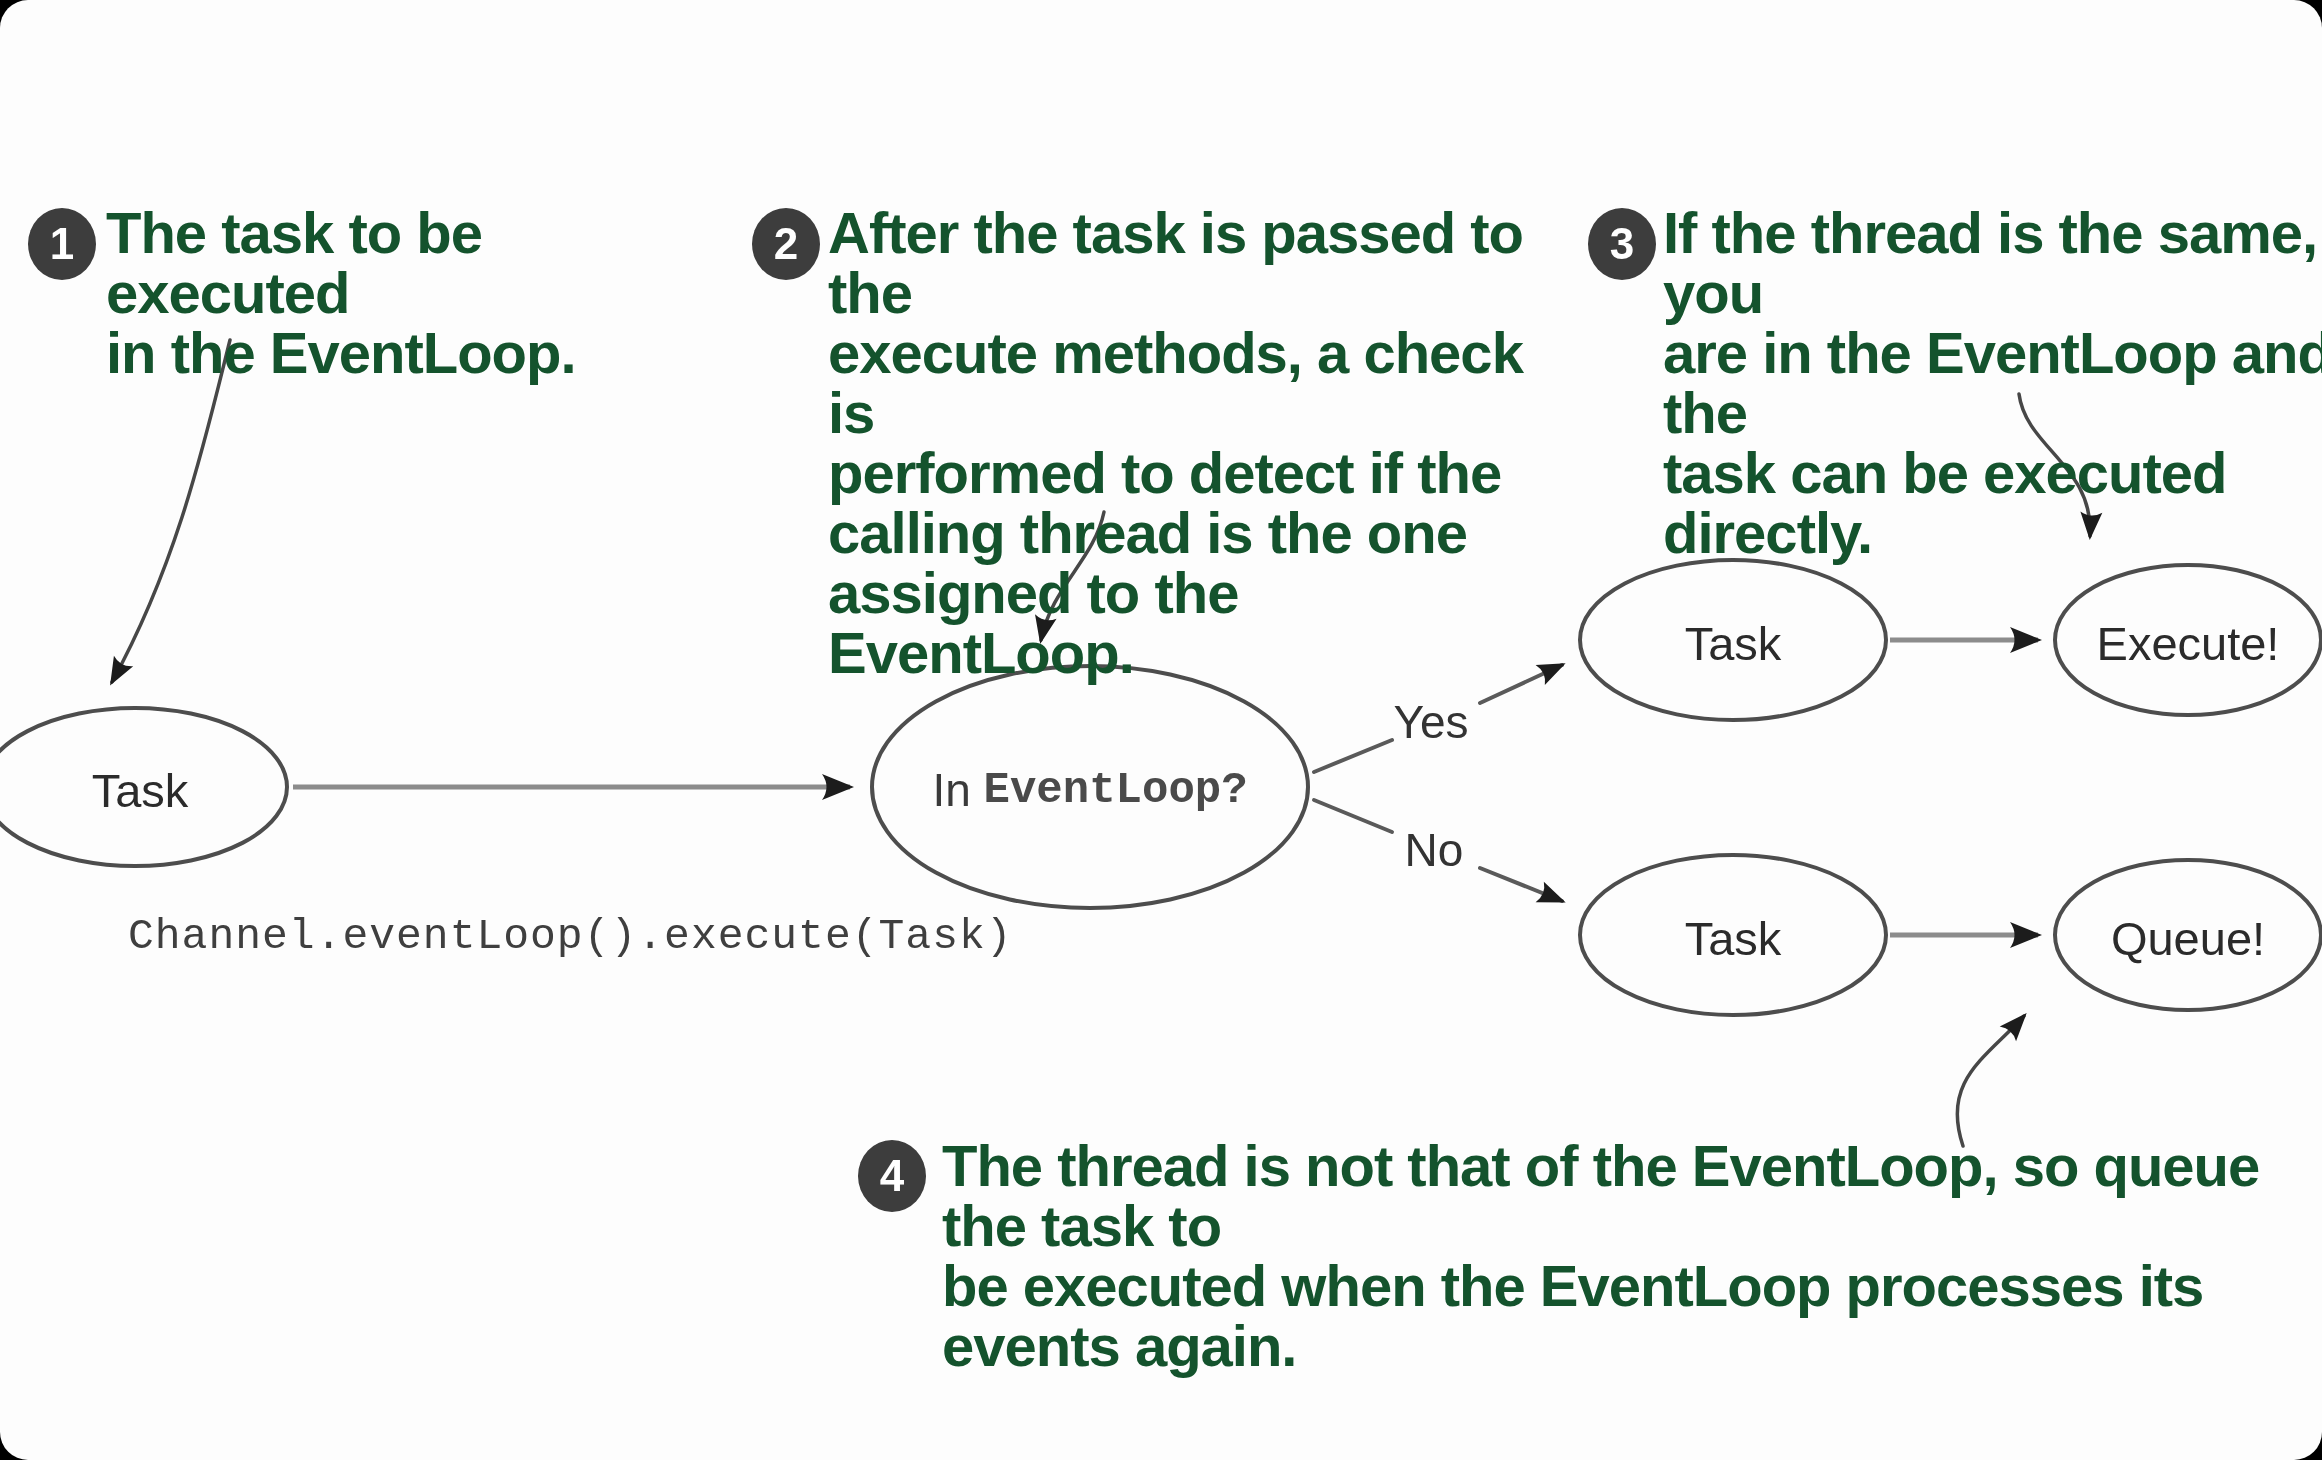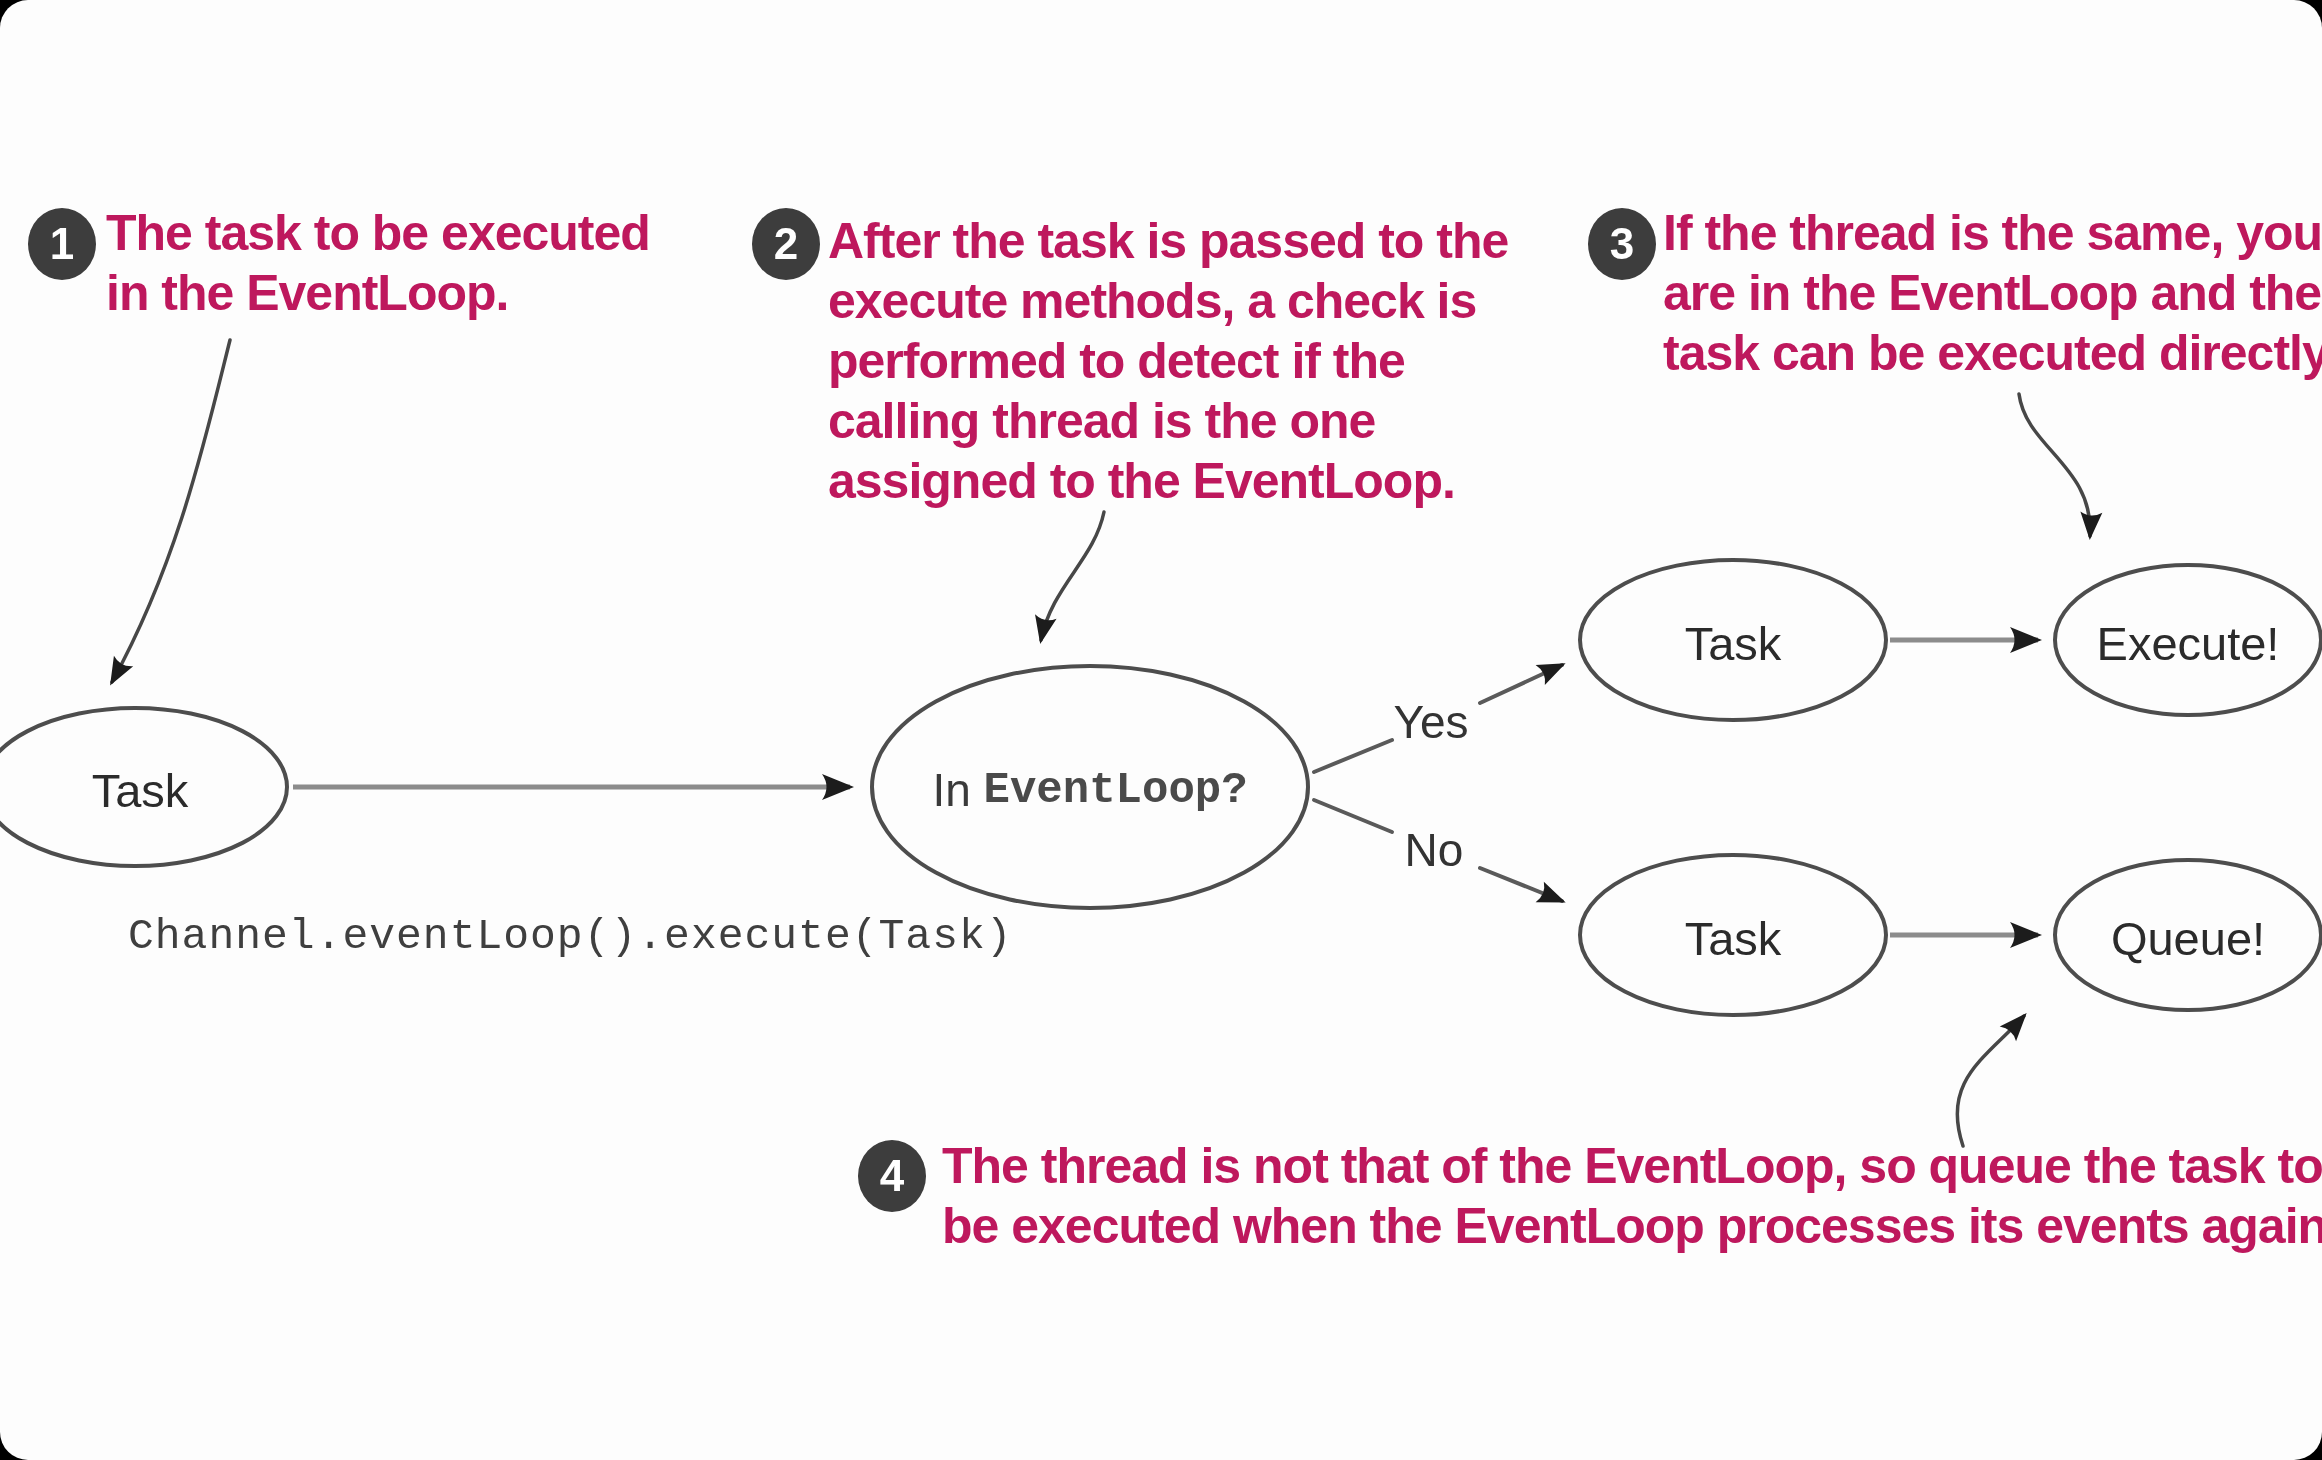--- a/index.html
+++ b/index.html
@@ -90,24 +90,24 @@
     color: #fff;
     font-size: 44px;
     font-weight: bold;
     display: flex;
     align-items: center;
     justify-content: center;
   }
   .note-text {
     position: absolute;
     font-weight: bold;
-    font-size: 50px;
+    font-size: 58px;
     line-height: 60px;
     letter-spacing: -1px;
-    color: #be185d;
+    color: #14532d;
     white-space: pre-line;
   }
 </style>
 </head>
 <body>
 
 <div class="stage">
   <div class="card">
 
     <svg class="diagram" viewBox="0 0 2322 1460">
@@ -158,21 +158,21 @@
     </svg>
 
     <div class="annotation">
       <span class="badge" style="left:28px; top:208px;">1</span>
       <div class="note-text" style="left:106px; top:203px; width:600px;">The task to be executed
 in the EventLoop.</div>
     </div>
 
     <div class="annotation">
       <span class="badge" style="left:752px; top:208px;">2</span>
-      <div class="note-text" style="left:828px; top:203px; width:720px;margin-top:8px;">After the task is passed to the
+      <div class="note-text" style="left:828px; top:203px; width:720px;">After the task is passed to the
 execute methods, a check is
 performed to detect if the
 calling thread is the one
 assigned to the EventLoop.</div>
     </div>
 
     <div class="annotation">
       <span class="badge" style="left:1588px; top:208px;">3</span>
       <div class="note-text" style="left:1663px; top:203px; width:700px;">If the thread is the same, you
 are in the EventLoop and the

